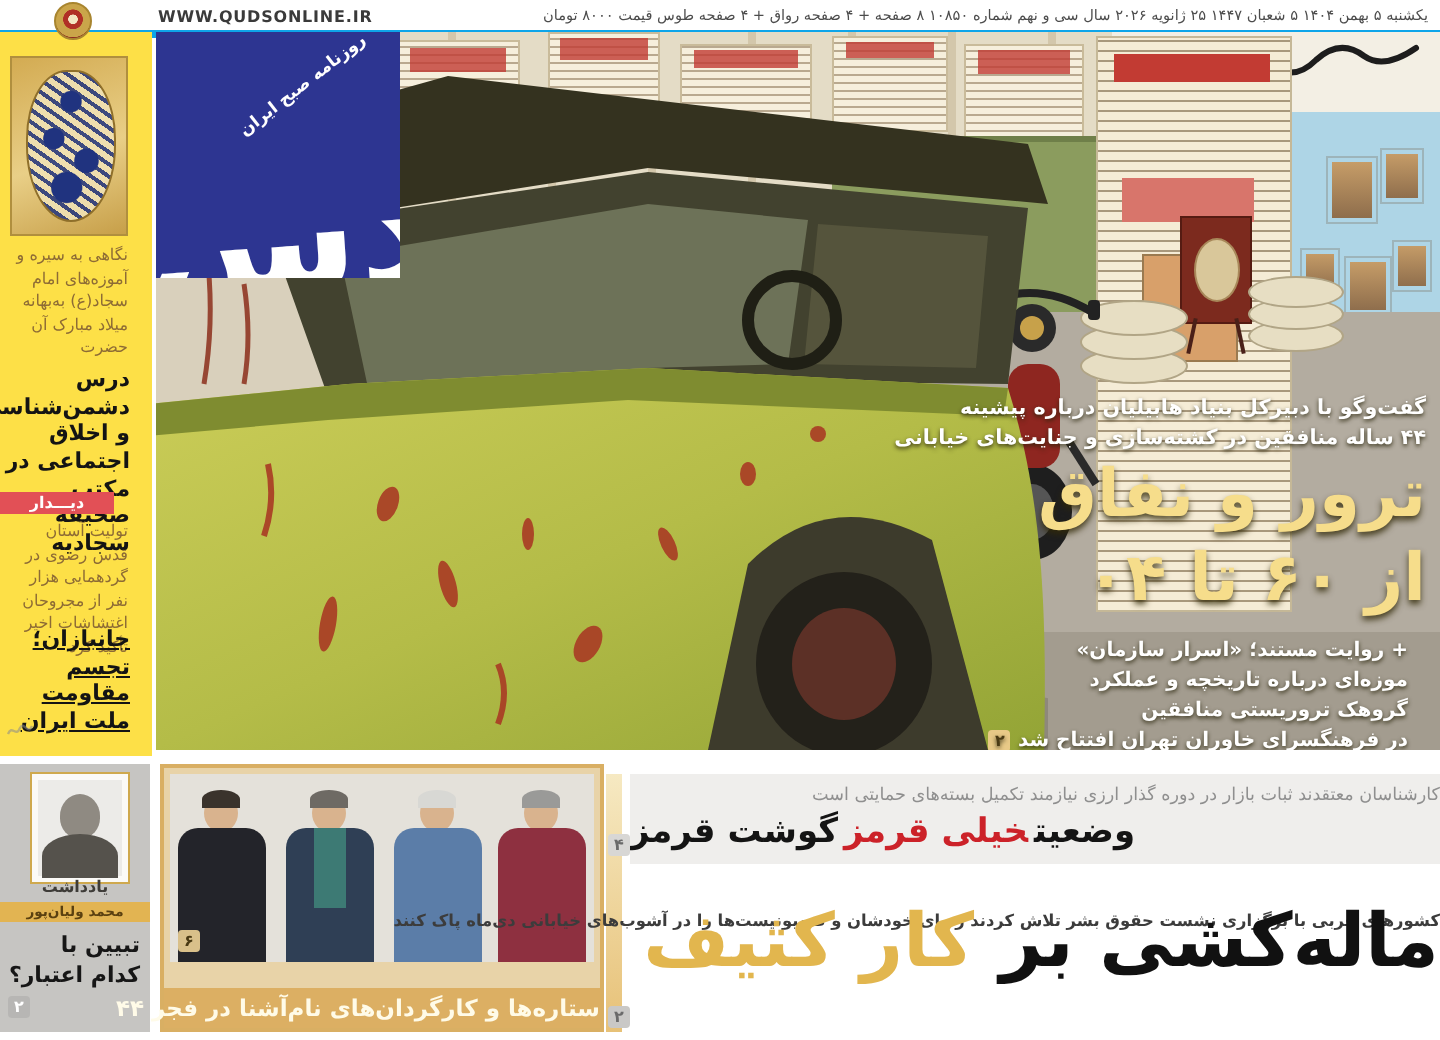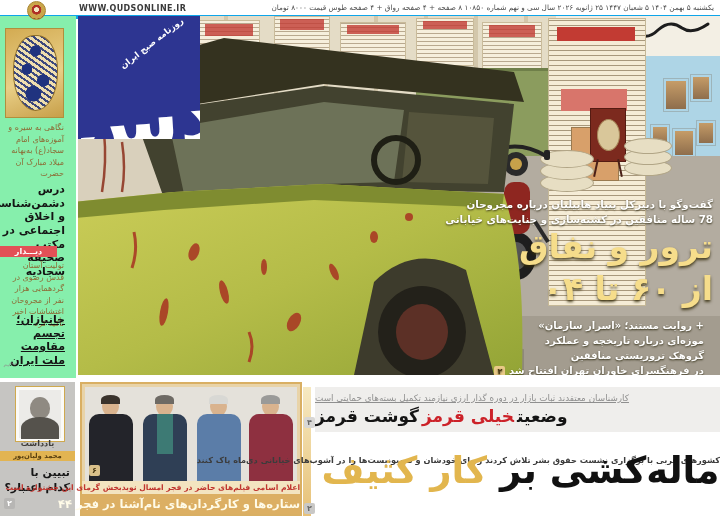--- a/index.html
+++ b/index.html
@@ -7,21 +7,21 @@
         font-family:"DejaVu Sans","Liberation Sans",sans-serif;direction:rtl;}
   
   .topbar{position:absolute;left:0;top:0;width:720px;height:15px;background:#fff;border-bottom:4px solid #0ea5e9;}
   .seal{position:absolute;left:27px;top:1px;width:17px;height:17px;border-radius:50%;
         background:radial-gradient(circle at 50% 45%,#f3e6c2 0 18%,#b03026 20% 38%,#caa54a 40% 70%,#8e2a22 72% 100%);
         border:1px solid #a8852f;z-index:5;}
   .site-url{position:absolute;left:79px;top:4px;font-size:8px;font-weight:bold;color:#3a3a3a;
             letter-spacing:.4px;direction:ltr;}
   .dateline{position:absolute;right:6px;top:3px;font-size:7.3px;color:#4c4c4c;white-space:nowrap;}
   
-  .sidebar{position:absolute;left:0;top:16px;width:76px;height:362px;background:#86efac;}
+  .sidebar{position:absolute;left:0;top:16px;width:76px;height:362px;background:#fde047;}
   .callig{position:absolute;left:5px;top:12px;width:57px;height:88px;border:1px solid #b08f3e;
           background:linear-gradient(160deg,#d3ab52,#e9cf87 55%,#c79f49);overflow:hidden;}
   .callig .swirl{position:absolute;left:7px;top:6px;width:43px;height:74px;border-radius:45% 45% 50% 50%;
           background:
             radial-gradient(circle at 50% 20%,#20337f 0 8%,transparent 9%),
             radial-gradient(circle at 30% 45%,#20337f 0 10%,transparent 11%),
             radial-gradient(circle at 68% 60%,#20337f 0 11%,transparent 12%),
             radial-gradient(circle at 45% 78%,#20337f 0 12%,transparent 13%),
             repeating-linear-gradient(35deg,rgba(32,51,127,.85) 0 2px,rgba(240,225,180,.9) 2px 5px);
           border:1px solid #8f6f2a;}
@@ -99,21 +99,21 @@
   .person .hair{position:absolute;left:14px;top:-2px;width:19px;height:9px;border-radius:50% 50% 0 0;}
   .person .torso{position:absolute;left:2px;top:17px;width:44px;height:75px;border-radius:10px 10px 0 0;}
   .caption-band{position:absolute;left:0;top:97px;width:218px;height:13px;background:#f3e4c0;
                 text-align:center;font-size:7.6px;font-weight:bold;color:#c0342e;line-height:13px;white-space:nowrap;}
   .title-band{position:absolute;left:0;top:110px;width:218px;height:20px;background:#dcaf63;
               text-align:center;font-size:11.5px;font-weight:bold;color:#fffbe8;line-height:20px;white-space:nowrap;}
   
   .gold-bar{position:absolute;left:303px;top:387px;width:8px;height:129px;
             background:linear-gradient(#f6e9c2,#e7c177);}
   .market{position:absolute;left:315px;top:387px;width:405px;height:45px;background:#efeeec;}
-  .market .kick{position:absolute;left:0;top:6px;width:100%;text-align:left;font-size:8.8px;color:#8f8f8f;white-space:nowrap;text-decoration:underline;}
+  .market .kick{position:absolute;left:0;top:6px;width:100%;text-align:right;font-size:8.8px;color:#8f8f8f;white-space:nowrap;}
   .market .head{position:absolute;left:0;top:19px;width:100%;text-align:left;font-size:17px;font-weight:900;color:#141414;white-space:nowrap;}
   .market .red{color:#cc2229;margin:0 3px;}
   .bottomstory{position:absolute;left:315px;top:437px;width:405px;height:79px;background:#fff;}
   .bottomstory .kick{position:absolute;left:0;top:18px;width:100%;text-align:center;font-size:8.2px;
                      font-weight:bold;color:#3c3c3c;white-space:nowrap;}
   .bottomstory .head{position:absolute;left:0;top:12px;width:100%;text-align:center;font-size:37px;
                      font-weight:900;color:#111;white-space:nowrap;letter-spacing:-.5px;}
   .bottomstory .gold{color:#e2b64e;margin-left:6px;}
 </style>
 </head>
@@ -242,22 +242,22 @@
         <path d="M48,110 q4,26 0,50"></path>
       </g>
     </svg>
 
     <div class="masthead">
       <div class="q-tagline">روزنامه صبح ایران</div>
       <div class="q-title">قدس</div>
     </div>
 
     <div class="ph-kicker">
-      <div>گفت‌وگو با دبیرکل بنیاد هابیلیان درباره مجروحان</div>
-      <div>78 ساله منافقین در کشته‌سازی و جنایت‌های خیابانی</div>
+      <div>گفت‌وگو با دبیرکل بنیاد هابیلیان درباره پیشینه</div>
+      <div>۴۴ ساله منافقین در کشته‌سازی و جنایت‌های خیابانی</div>
     </div>
     <div class="ph-head" style="top:214px;">ترور و نفاق</div>
     <div class="ph-head" style="top:256px;">از ۶۰ تا ۰۴</div>
     <div class="ph-sub">
       <div>+ روایت مستند؛ «اسرار سازمان»</div>
       <div>موزه‌ای درباره تاریخچه و عملکرد</div>
       <div>گروهک تروریستی منافقین</div>
       <div><span>در فرهنگسرای خاوران تهران افتتاح شد</span>
         <span class="pbadge">۲</span>
       </div>
@@ -293,21 +293,20 @@
         <div class="torso" style="background:#2f3f55;"></div>
         <div style="position:absolute;left:16px;top:17px;width:16px;height:40px;background:#3d7a74;"></div>
       </div>
       <div class="person" style="right:162px;">
         <div class="head"></div>
           <div class="hair" style="background:#3a332c;"></div>
         <div class="torso" style="background:#23242a;"></div>
       </div>
       <div class="pbadge-gray" style="left:4px;top:78px;background:#d9c08a;color:#4a3a14;">۶</div>
     </div>
-    <div class="caption-band">اعلام اسامی فیلم‌های حاضر در فجر امسال نویدبخش گرمای این جشنواره است</div>
     <div class="title-band">ستاره‌ها و کارگردان‌های نام‌آشنا در فجر ۴۴</div>
   </div>
 
   <div class="gold-bar"></div>
   <div class="pbadge-gray" style="left:304px;top:417px;background:#d8d7d5;color:#6a6a6a;">۴</div>
   <div class="pbadge-gray" style="left:304px;top:503px;background:#c9c8c6;color:#6a6a6a;">۲</div>
 
   <div class="market">
     <div class="kick">کارشناسان معتقدند ثبات بازار در دوره گذار ارزی نیازمند تکمیل بسته‌های حمایتی است</div>
     <div class="head">

